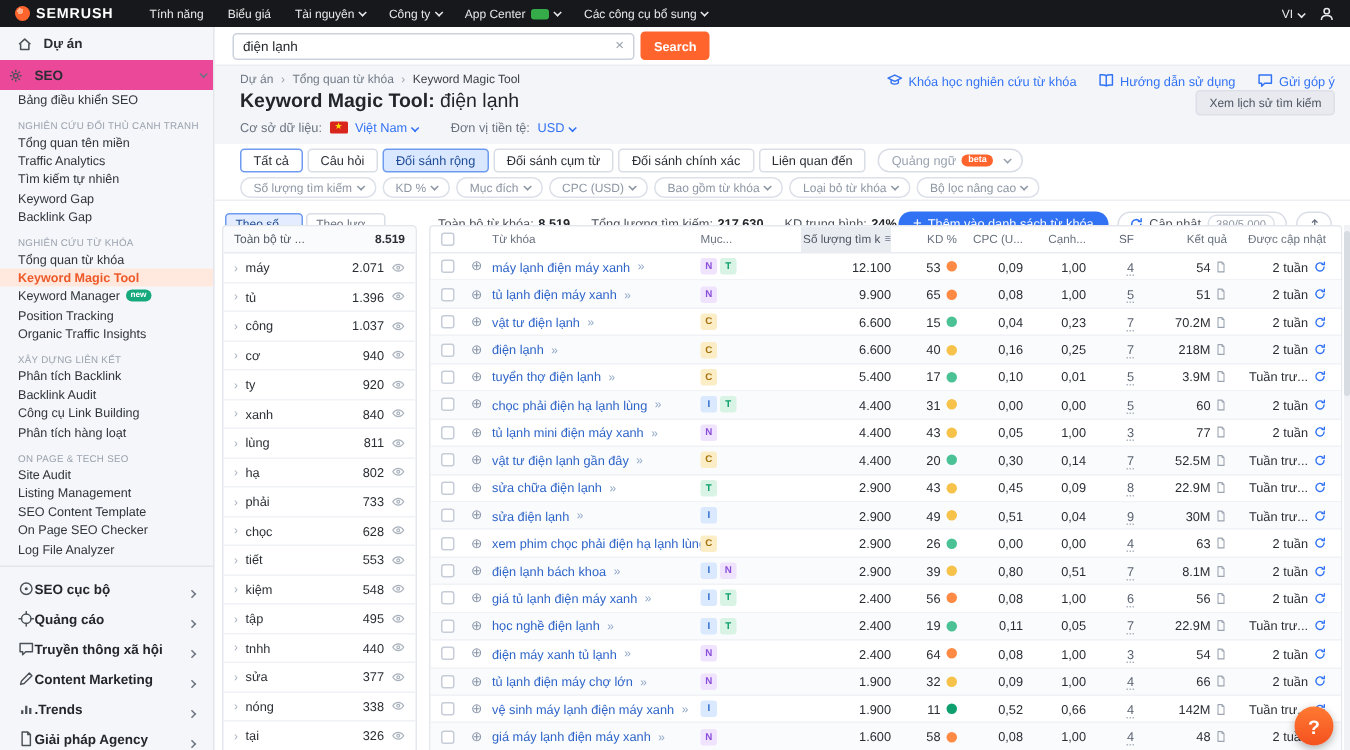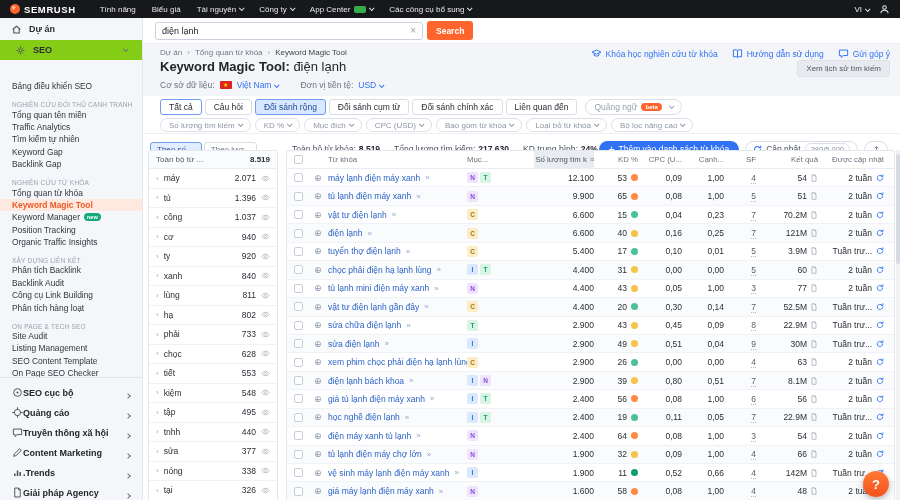--- a/index.html
+++ b/index.html
@@ -89,23 +89,23 @@
   .c-sf{width:32px;flex:none;text-align:right;color:#5a6270}
   .c-sf i{font-style:normal;border-bottom:1px dotted #aeb6c2;cursor:pointer}
   .c-res{width:62px;flex:none;display:flex;justify-content:flex-end;align-items:center;gap:3px}
   .res-ic{color:#9aa3af;display:flex}
   .c-upd{width:76px;flex:none;display:flex;justify-content:flex-end;align-items:center;gap:4px;padding-right:10px}
   .upd-ic{color:#3172f5;display:flex;cursor:pointer}
   .h-r{text-align:right;justify-content:flex-end;display:flex}
   
   .sidebar{position:absolute;top:18px;left:0;width:143px;bottom:0;background:#f5f6f9;border-right:1px solid #e4e6eb}
   .sb-proj{height:22px;display:flex;align-items:center;gap:7px;padding:0 11px;font-size:9px;font-weight:bold;color:#2a2e34;cursor:pointer}
-  .sb-seo{height:20px;background:#84cc16;display:flex;align-items:center;gap:7px;padding:0 15px;font-size:9px;font-weight:bold;color:#2a2e34;cursor:pointer}
+  .sb-seo{height:20px;background:#ec4899;display:flex;align-items:center;gap:7px;padding:0 5px;font-size:9px;font-weight:bold;color:#2a2e34;cursor:pointer}
   .sb-seo .cv{margin-left:auto;color:#6b7480}
-  .sb-list{margin-top:20px}
+  .sb-list{margin-top:0}
   .sb-item{height:12.4px;display:flex;align-items:center;padding:0 12px;font-size:8.4px;color:#30353c;cursor:pointer;white-space:nowrap}
   .sb-item.active{background:#ffe9df;color:#ed5a29;font-weight:bold}
   .sb-head{margin-top:5px;height:11px;display:flex;align-items:flex-end;padding:0 12px;font-size:6.5px;color:#9aa2ae;letter-spacing:.2px;white-space:nowrap}
   .badge-new{background:#16a97c;color:#fff;font-size:5.5px;font-weight:bold;padding:1px 3px;border-radius:4px;margin-left:4px}
   .sb-bot{position:absolute;left:0;right:0;top:359px;border-top:1px solid #e2e5ea;background:#f5f6f9}
   .sb-bot-item{height:20px;display:flex;align-items:flex-end;gap:0;padding:0 12px;font-size:9px;font-weight:bold;color:#23262b;cursor:pointer}
   .sb-bot-item .ico{color:#4a5158;display:flex}
   .sb-bot-item .cr{margin-left:auto;color:#6b7480}
   
   .help-btn{position:absolute;right:11px;bottom:3px;width:26px;height:26px;border-radius:50%;background:linear-gradient(180deg,#ff7a33,#f4511e);color:#fff;font-size:13px;font-weight:bold;display:flex;align-items:center;justify-content:center;box-shadow:0 2px 6px rgba(0,0,0,.3);z-index:9;cursor:pointer}
@@ -701,21 +701,21 @@
           </span>
           <span class="c-vol">6.600</span>
           <span class="c-kd">
             <span>40</span>
             <span class="dot" style="background: rgb(246, 194, 74);"></span>
           </span>
           <span class="c-cpc">0,16</span>
           <span class="c-comp">0,25</span>
           <span class="c-sf"><i>7</i></span>
           <span class="c-res">
-            <span>121M</span>
+            <span>218M</span>
             <span class="res-ic">
               <svg class="ic ic8">
                 <use href="#i-page"></use>
               </svg>
             </span>
           </span>
           <span class="c-upd">
             <span>2 tuần</span>
             <span class="upd-ic">
               <svg class="ic ic8">

